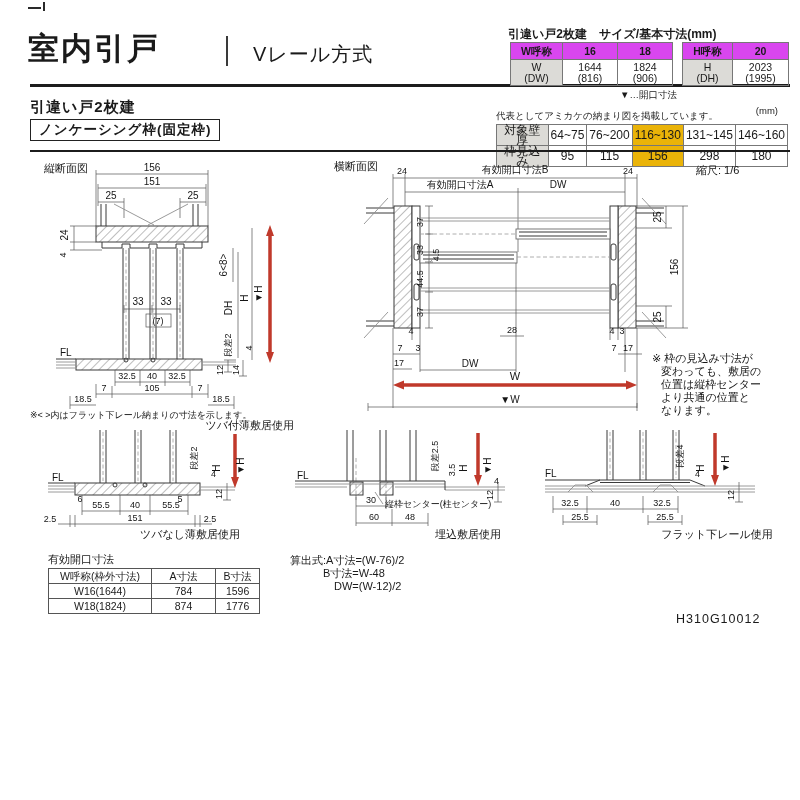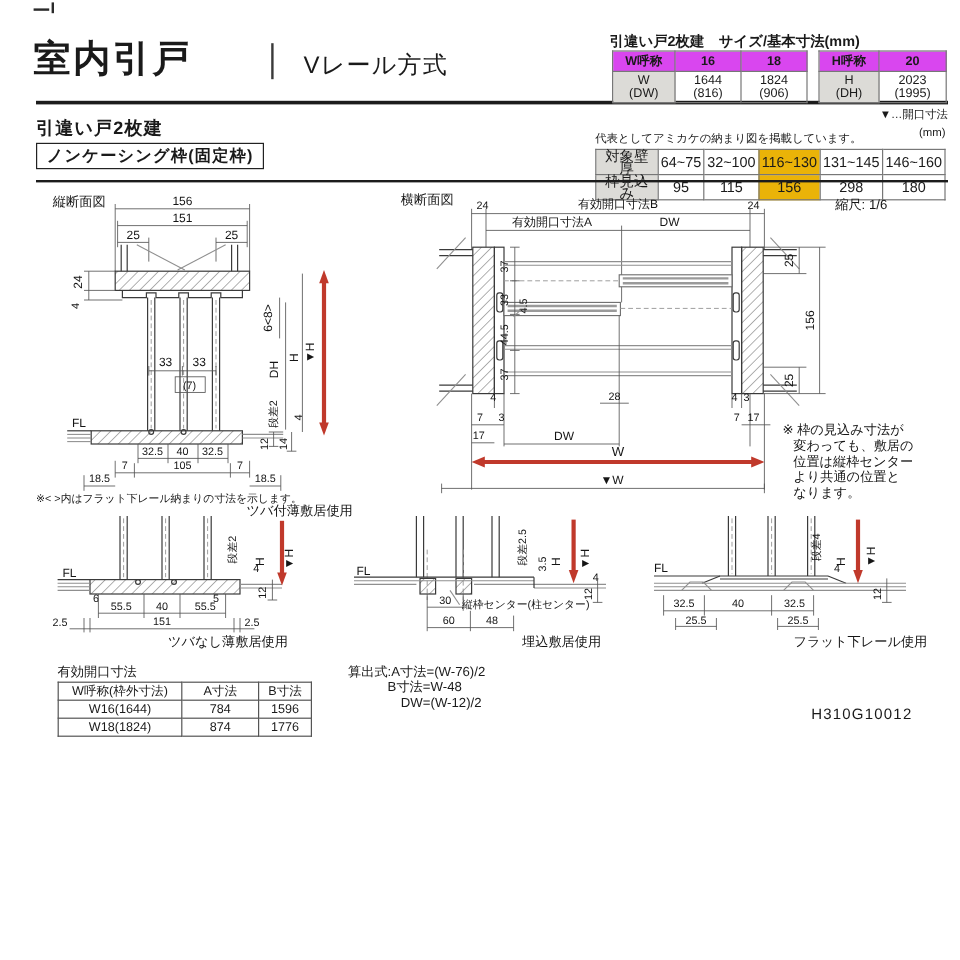--- a/index.html
+++ b/index.html
@@ -96,36 +96,36 @@
             <div>(DH)</div>
       </td>
       <td>
         <div>2023</div>
             <div>(1995)</div>
       </td>
     </tr>
   </tbody>
     </table>
 </div>
-<div class="abs small-note" style="left:640px;top:89px;width:150px;text-align:right;">▼…開口寸法</div>
+<div class="abs small-note" style="left:620px;top:89px;width:150px;text-align:left;">▼…開口寸法</div>
 
 <div class="abs" style="left:30px;top:98px;">
   <div class="sec1">引違い戸2枚建</div>
   <div class="sec2" style="margin-top:2px;text-align:center;">ノンケーシング枠(固定枠)</div>
 </div>
 
 <div class="abs" style="left:496px;top:105px;width:294px;">
   <span class="small-note">代表としてアミカケの納まり図を掲載しています。</span>
-  <span class="small-note abs" style="right:2px;top:0;">(mm)</span>
+  <span class="small-note abs" style="right:12px;top:0;">(mm)</span>
   <table class="wtbl" style="width:292px;margin-top:1px;">
     <tbody>
         <tr>
       <td class="lab" style="width:62px">対象壁厚</td>
       <td>64~75</td>
-      <td>32~100</td>
+      <td>76~200</td>
       <td class="hl">116~130</td>
       <td>131~145</td>
       <td>146~160</td>
     </tr>
     <tr>
       <td class="lab">枠見込み</td>
       <td>95</td>
       <td>115</td>
       <td class="hl">156</td>
       <td>298</td>
@@ -610,13 +610,13 @@
   </tbody>
     </table>
 </div>
 
 <div class="abs formula" style="left:290px;top:554px;">
   <div>算出式:A寸法=(W-76)/2</div>
   <div style="margin-left:33px;">B寸法=W-48</div>
   <div style="margin-left:44px;">DW=(W-12)/2</div>
 </div>
 
-<div class="abs doccode" style="left:676px;top:588px;">H310G10012</div>
+<div class="abs doccode" style="left:676px;top:612px;">H310G10012</div>
 
 </body></html>

